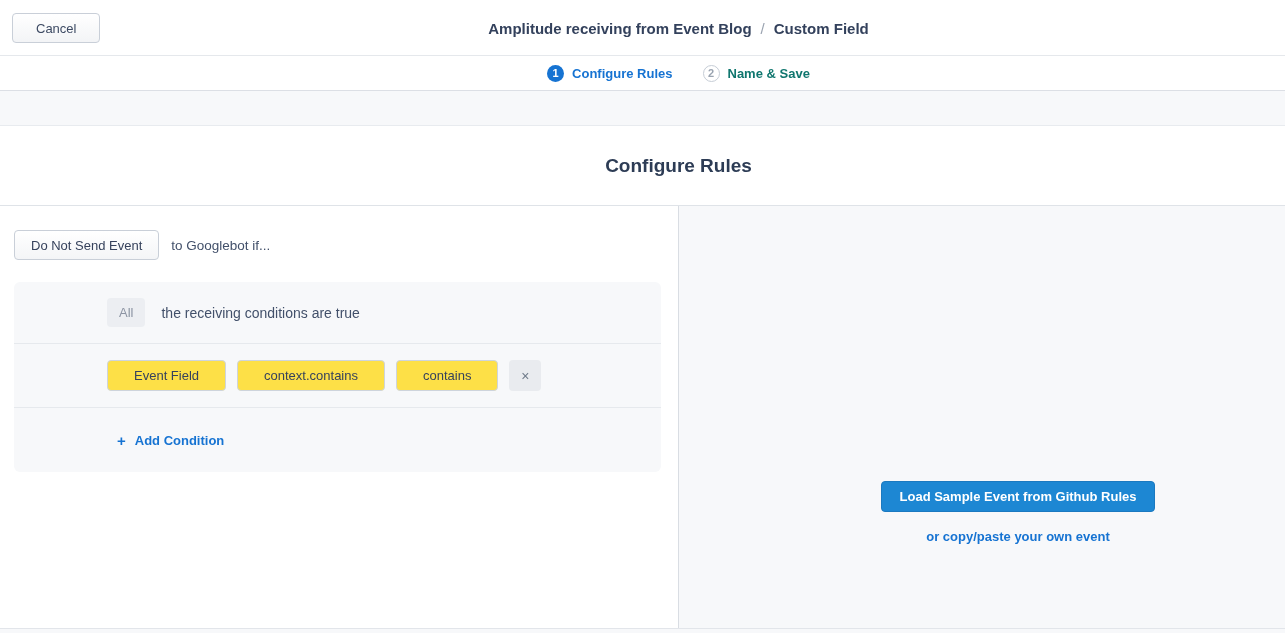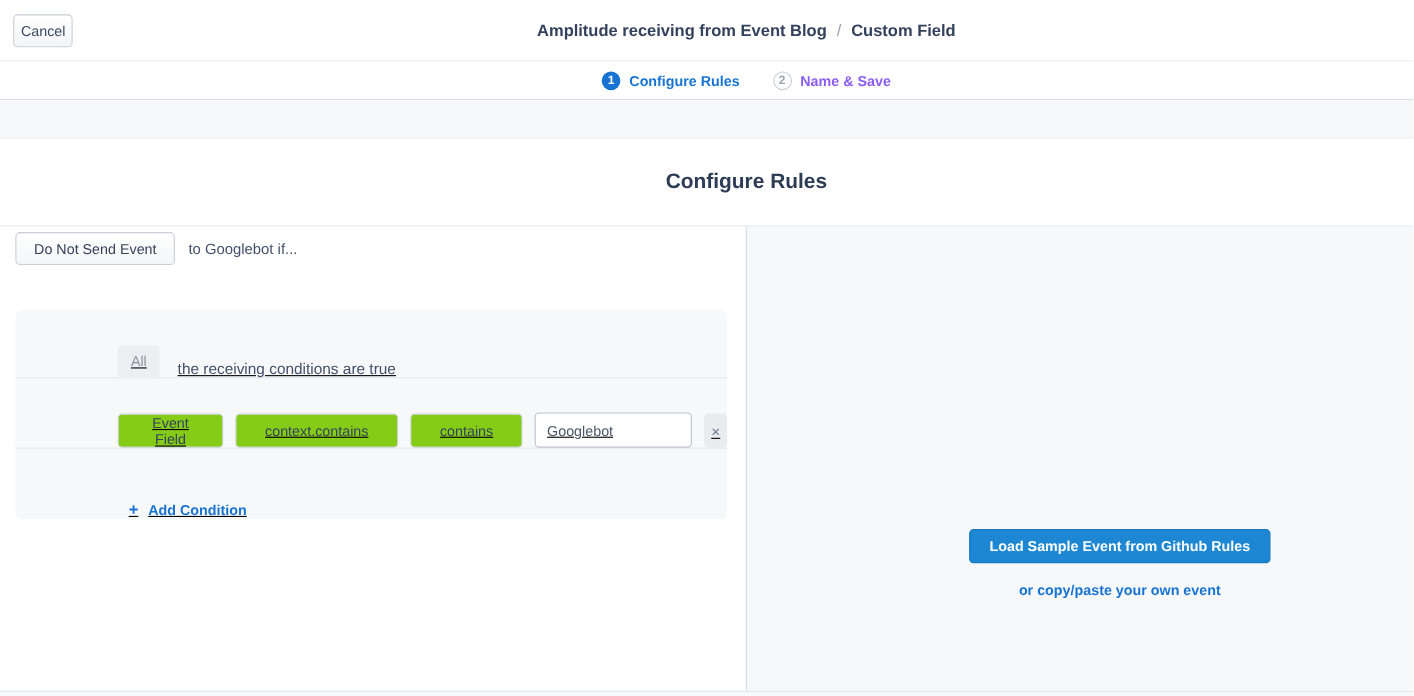--- a/index.html
+++ b/index.html
@@ -2,66 +2,66 @@
 <html><head>
 <meta charset="utf-8">
 <style>
   * { margin:0; padding:0; box-sizing:border-box; }
   body { font-family:"Liberation Sans", sans-serif; background:#fff; }
   .viewport { position:relative; width:1285px; height:633px; overflow:hidden; background:#fff; }
   .stage { position:relative; width:1357px; height:633px; }
 
   
   .topbar { position:absolute; top:0; left:0; width:100%; height:56px; background:#fff; border-bottom:1px solid #e5e8ec; }
-  .cancel-btn { position:absolute; left:12px; top:13px; height:30px; padding:0 6px; font-family:"Liberation Sans",sans-serif;
+  .cancel-btn { position:absolute; left:12px; top:13px; height:30px; padding:0 23px; font-family:"Liberation Sans",sans-serif;
     font-size:13px; color:#3d4a63; background:linear-gradient(#ffffff,#f3f4f6); border:1px solid #c9cfd8; border-radius:4px; cursor:pointer; }
   .breadcrumb { position:absolute; left:0; top:0; width:100%; height:56px; display:flex; align-items:center; justify-content:center;
     font-size:15px; font-weight:700; color:#33415c; gap:9px; }
   .breadcrumb .sep { color:#9aa3b0; font-weight:400; }
 
   
   .stepsbar { position:absolute; top:56px; left:0; width:100%; height:35px; background:#fff; border-bottom:1px solid #dcdfe5;
     display:flex; align-items:center; justify-content:center; gap:30px; }
   .step { display:flex; align-items:center; gap:8px; cursor:pointer; }
   .step-circle { width:17px; height:17px; border-radius:50%; display:flex; align-items:center; justify-content:center;
     font-size:11px; font-weight:700; }
   .step.active .step-circle { background:#1673d2; color:#fff; }
   .step.inactive .step-circle { background:transparent; color:#9aa4b1; border:1px solid #c6cdd6; }
   .step-label { font-size:13px; font-weight:700; }
   .step.active .step-label { color:#1673d2; }
-  .step.inactive .step-label { color:#8b5cf6; }
+  .step.inactive .step-label { color:#0f766e; }
 
   
   .band { position:absolute; top:91px; left:0; width:100%; height:35px; background:#f7f8fa; border-bottom:1px solid #e8ebef; }
 
   
   .heading-area { position:absolute; top:126px; left:0; width:100%; height:80px; background:#fff; border-bottom:1px solid #dfe3e8; }
   .page-heading { margin-top:29px; text-align:center; font-size:19px; font-weight:700; color:#2d3c55; }
 
   
   .content { position:absolute; top:206px; left:0; width:100%; height:422px; }
   .panel-left { position:absolute; left:0; top:0; width:678px; height:422px; background:#fff; }
   .panel-right { position:absolute; left:678px; top:0; width:679px; height:422px; background:#f7f8fa; border-left:1px solid #d9dde3; }
 
   
-  .action-row { position:absolute; top:5px; left:14px; display:flex; align-items:center; gap:12px; }
+  .action-row { position:absolute; top:24px; left:14px; display:flex; align-items:center; gap:12px; }
   .action-btn { height:30px; padding:0 16px; font-family:"Liberation Sans",sans-serif; font-size:13px; color:#36425c;
     background:linear-gradient(#ffffff,#f4f5f7); border:1px solid #c9cfd8; border-radius:4px; cursor:pointer; }
   .action-suffix { font-size:13.5px; color:#42506a; }
 
   
   .group-box { position:absolute; top:76px; left:14px; width:647px; background:#f7f8fa; border-radius:6px; }
-  .group-row { display:flex; align-items:flex-end; padding-left:93px;text-decoration:underline; }
+  .group-row { display:flex; align-items:center; padding-left:93px; }
   .row-operator { height:61px; gap:16px; }
   .row-condition { height:64px; gap:11px; border-top:1px solid #e6e9ed; }
   .row-add { height:65px; border-top:1px solid #e6e9ed; padding-left:103px; }
   .operator-badge { padding:7px 12px; background:#eceef2; border-radius:4px; font-size:13px; color:#8c94a3; cursor:pointer; border:none;
     font-family:"Liberation Sans",sans-serif; }
   .operator-suffix { font-size:14px; color:#42506a; }
-  .pill-btn { height:31px; padding:0 26px; background:#84cc16; border:1px solid #ced4dc; border-radius:4px; font-size:13px; color:#36425c;
+  .pill-btn { height:31px; padding:0 26px; background:#fde047; border:1px solid #ced4dc; border-radius:4px; font-size:13px; color:#36425c;
     font-family:"Liberation Sans",sans-serif; cursor:pointer; }
   .value-input { height:32px; width:143px; padding:0 10px; background:#fff; border:1px solid #b9c2cd; border-radius:4px;
     font-size:13px; color:#4a5568; font-family:"Liberation Sans",sans-serif; }
   .remove-btn { width:32px; height:31px; background:#e9ebef; border:none; border-radius:4px; color:#6e7a89; font-size:14px;
     cursor:pointer; font-family:"Liberation Sans",sans-serif; }
   .add-condition { display:flex; align-items:center; gap:9px; color:#1673d2; font-size:13px; font-weight:600; cursor:pointer; }
   .add-condition .plus { font-size:15px; font-weight:600; }
 
   
   .test-content { position:absolute; top:260px; left:0; width:678px; text-align:center; }
@@ -116,21 +116,20 @@
         <div class="group-box">
           <div class="group-row row-operator">
             <button class="operator-badge">All</button>
             <span class="operator-suffix">the receiving conditions are true</span>
           </div>
 
           <div class="group-row row-condition">
             <button class="pill-btn">Event Field</button>
             <button class="pill-btn">context.contains</button>
             <button class="pill-btn">contains</button>
-            <input class="value-input" type="text" value="Googlebot" style="">
             <button class="remove-btn"><span>×</span></button>
           </div>
 
           <div class="group-row row-add">
             <span class="add-condition">
               <span class="plus">+</span>
               <span>Add Condition</span>
             </span>
           </div>
         </div>

